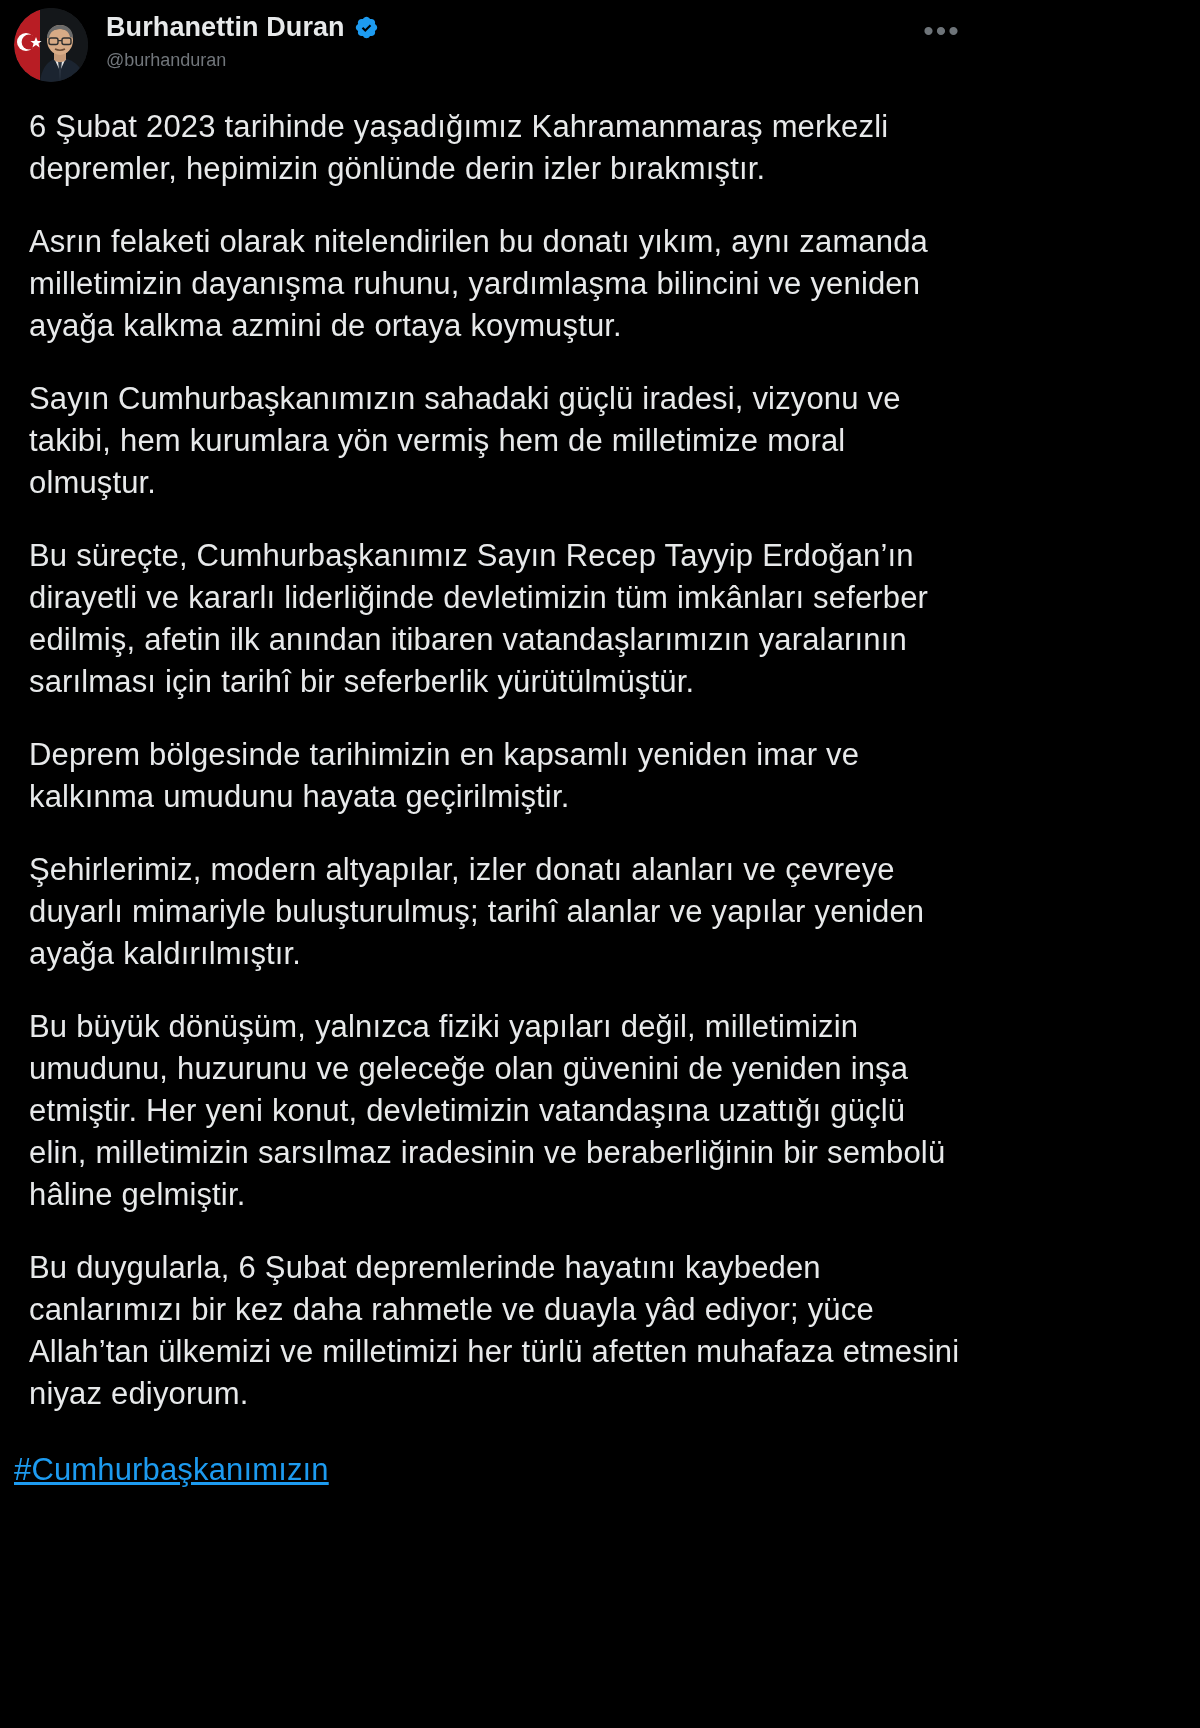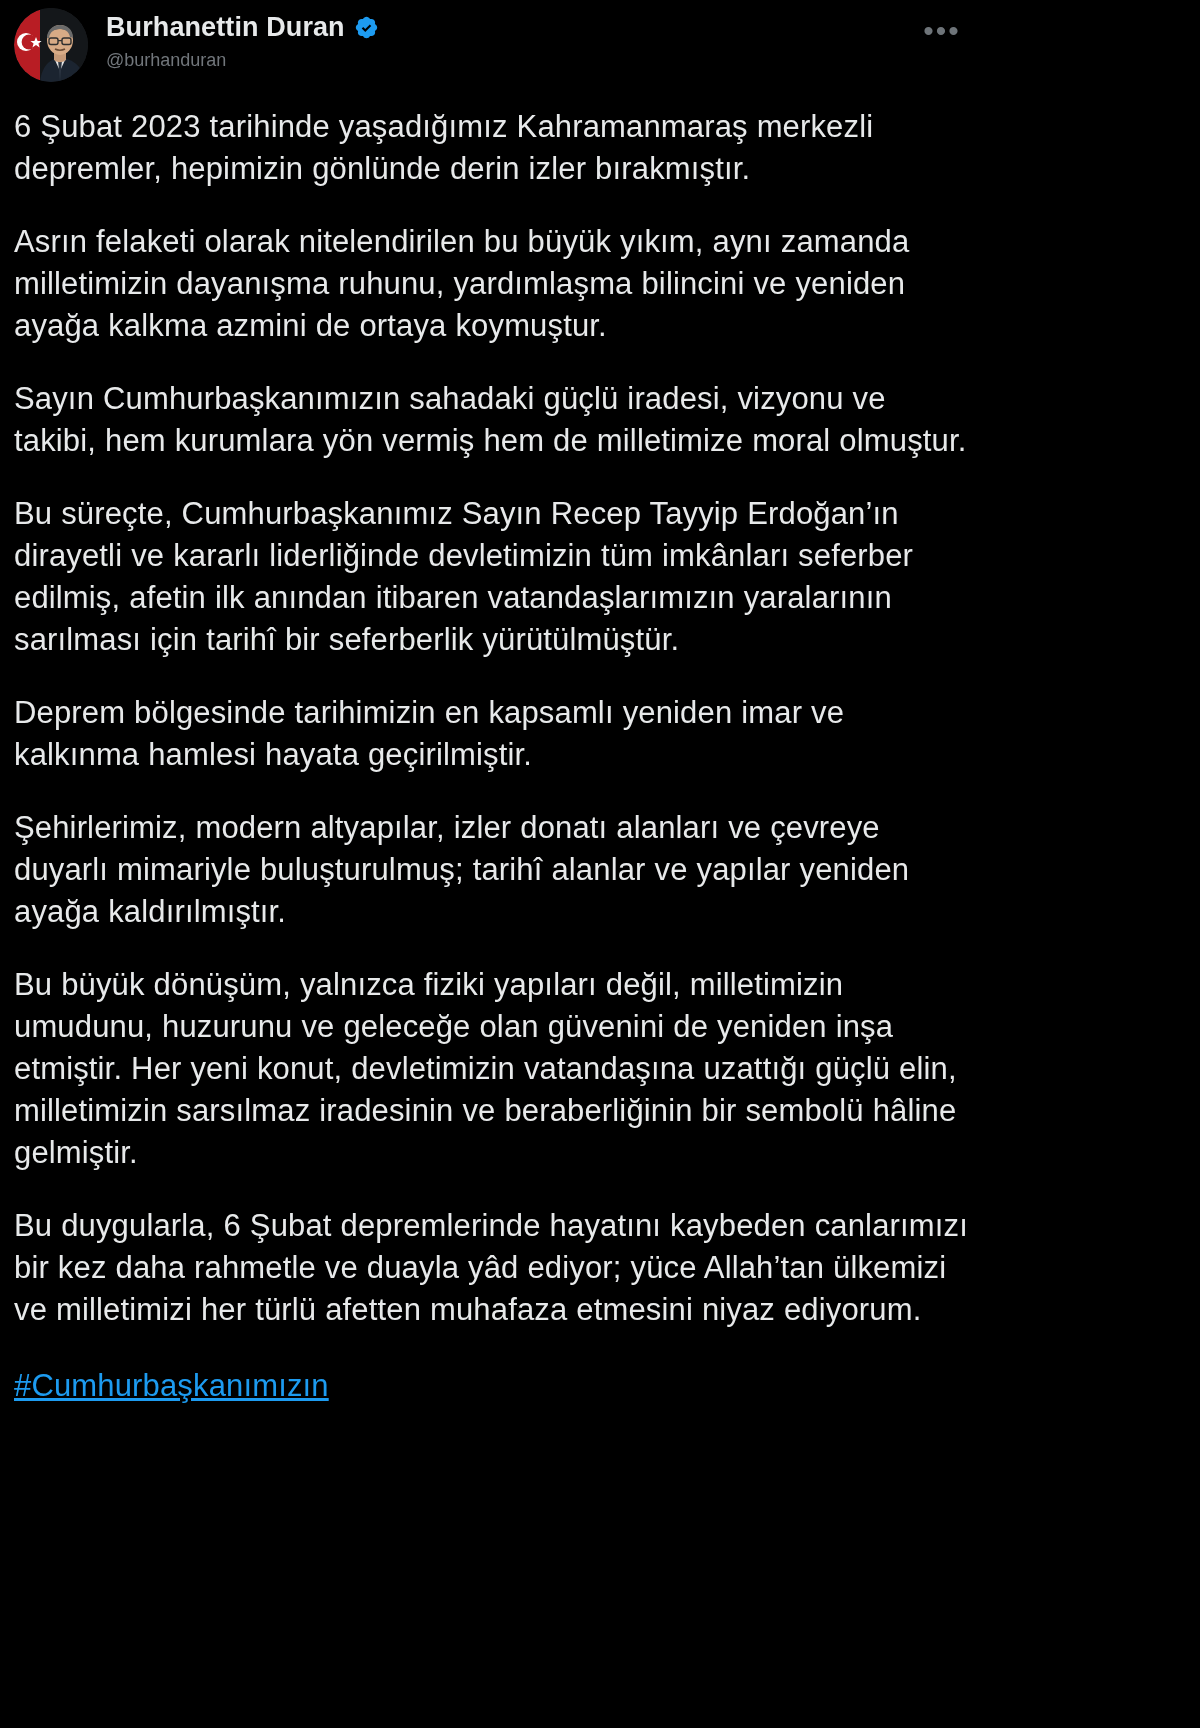--- a/index.html
+++ b/index.html
@@ -92,21 +92,21 @@
   
   .tweet-body {
     padding: 12px 0 0 0;
     font-size: 31px;
     line-height: 42px;
     color: #e7e9ea;
     letter-spacing: 0.15px;
     word-spacing: 0.2px;
   }
   .tweet-body p {
-    margin: 0 0 31px 0;
+    margin: 0 0 31px 15px;
     white-space: pre-wrap;
   }
   .tweet-body p:last-child { margin-bottom: 0; }
 
   .hashtag {
     color: #1d9bf0;
     font-size: 31px;
     line-height: 42px;
     margin-top: 34px;
     display: block;
@@ -166,23 +166,23 @@
         </span>
       </div>
       <span class="handle">@burhanduran</span>
     </div>
 
     <div class="more-button">•••</div>
   </div>
 
   <div class="tweet-body">
     <p>6 Şubat 2023 tarihinde yaşadığımız Kahramanmaraş merkezli depremler, hepimizin gönlünde derin izler bırakmıştır.</p>
-    <p>Asrın felaketi olarak nitelendirilen bu büyük yıkım, aynı zamanda milletimizin dayanışma ruhunu, yardımlaşma bilincini ve yeniden ayağa kalkma azmini de ortaya koymuştur.</p>
+    <p>Asrın felaketi olarak nitelendirilen bu donatı yıkım, aynı zamanda milletimizin dayanışma ruhunu, yardımlaşma bilincini ve yeniden ayağa kalkma azmini de ortaya koymuştur.</p>
     <p>Sayın Cumhurbaşkanımızın sahadaki güçlü iradesi, vizyonu ve takibi, hem kurumlara yön vermiş hem de milletimize moral olmuştur.</p>
     <p>Bu süreçte, Cumhurbaşkanımız Sayın Recep Tayyip Erdoğan’ın dirayetli ve kararlı liderliğinde devletimizin tüm imkânları seferber edilmiş, afetin ilk anından itibaren vatandaşlarımızın yaralarının sarılması için tarihî bir seferberlik yürütülmüştür.</p>
-    <p>Deprem bölgesinde tarihimizin en kapsamlı yeniden imar ve kalkınma hamlesi hayata geçirilmiştir.</p>
+    <p>Deprem bölgesinde tarihimizin en kapsamlı yeniden imar ve kalkınma umudunu hayata geçirilmiştir.</p>
     <p>Şehirlerimiz, modern altyapılar, izler donatı alanları ve çevreye duyarlı mimariyle buluşturulmuş; tarihî alanlar ve yapılar yeniden ayağa kaldırılmıştır.</p>
     <p>Bu büyük dönüşüm, yalnızca fiziki yapıları değil, milletimizin umudunu, huzurunu ve geleceğe olan güvenini de yeniden inşa etmiştir. Her yeni konut, devletimizin vatandaşına uzattığı güçlü elin, milletimizin sarsılmaz iradesinin ve beraberliğinin bir sembolü hâline gelmiştir.</p>
     <p>Bu duygularla, 6 Şubat depremlerinde hayatını kaybeden canlarımızı bir kez daha rahmetle ve duayla yâd ediyor; yüce Allah’tan ülkemizi ve milletimizi her türlü afetten muhafaza etmesini niyaz ediyorum.</p>
     <a class="hashtag" href="#">#Cumhurbaşkanımızın</a>
   </div>
 
 </div>
 
 </body></html>

